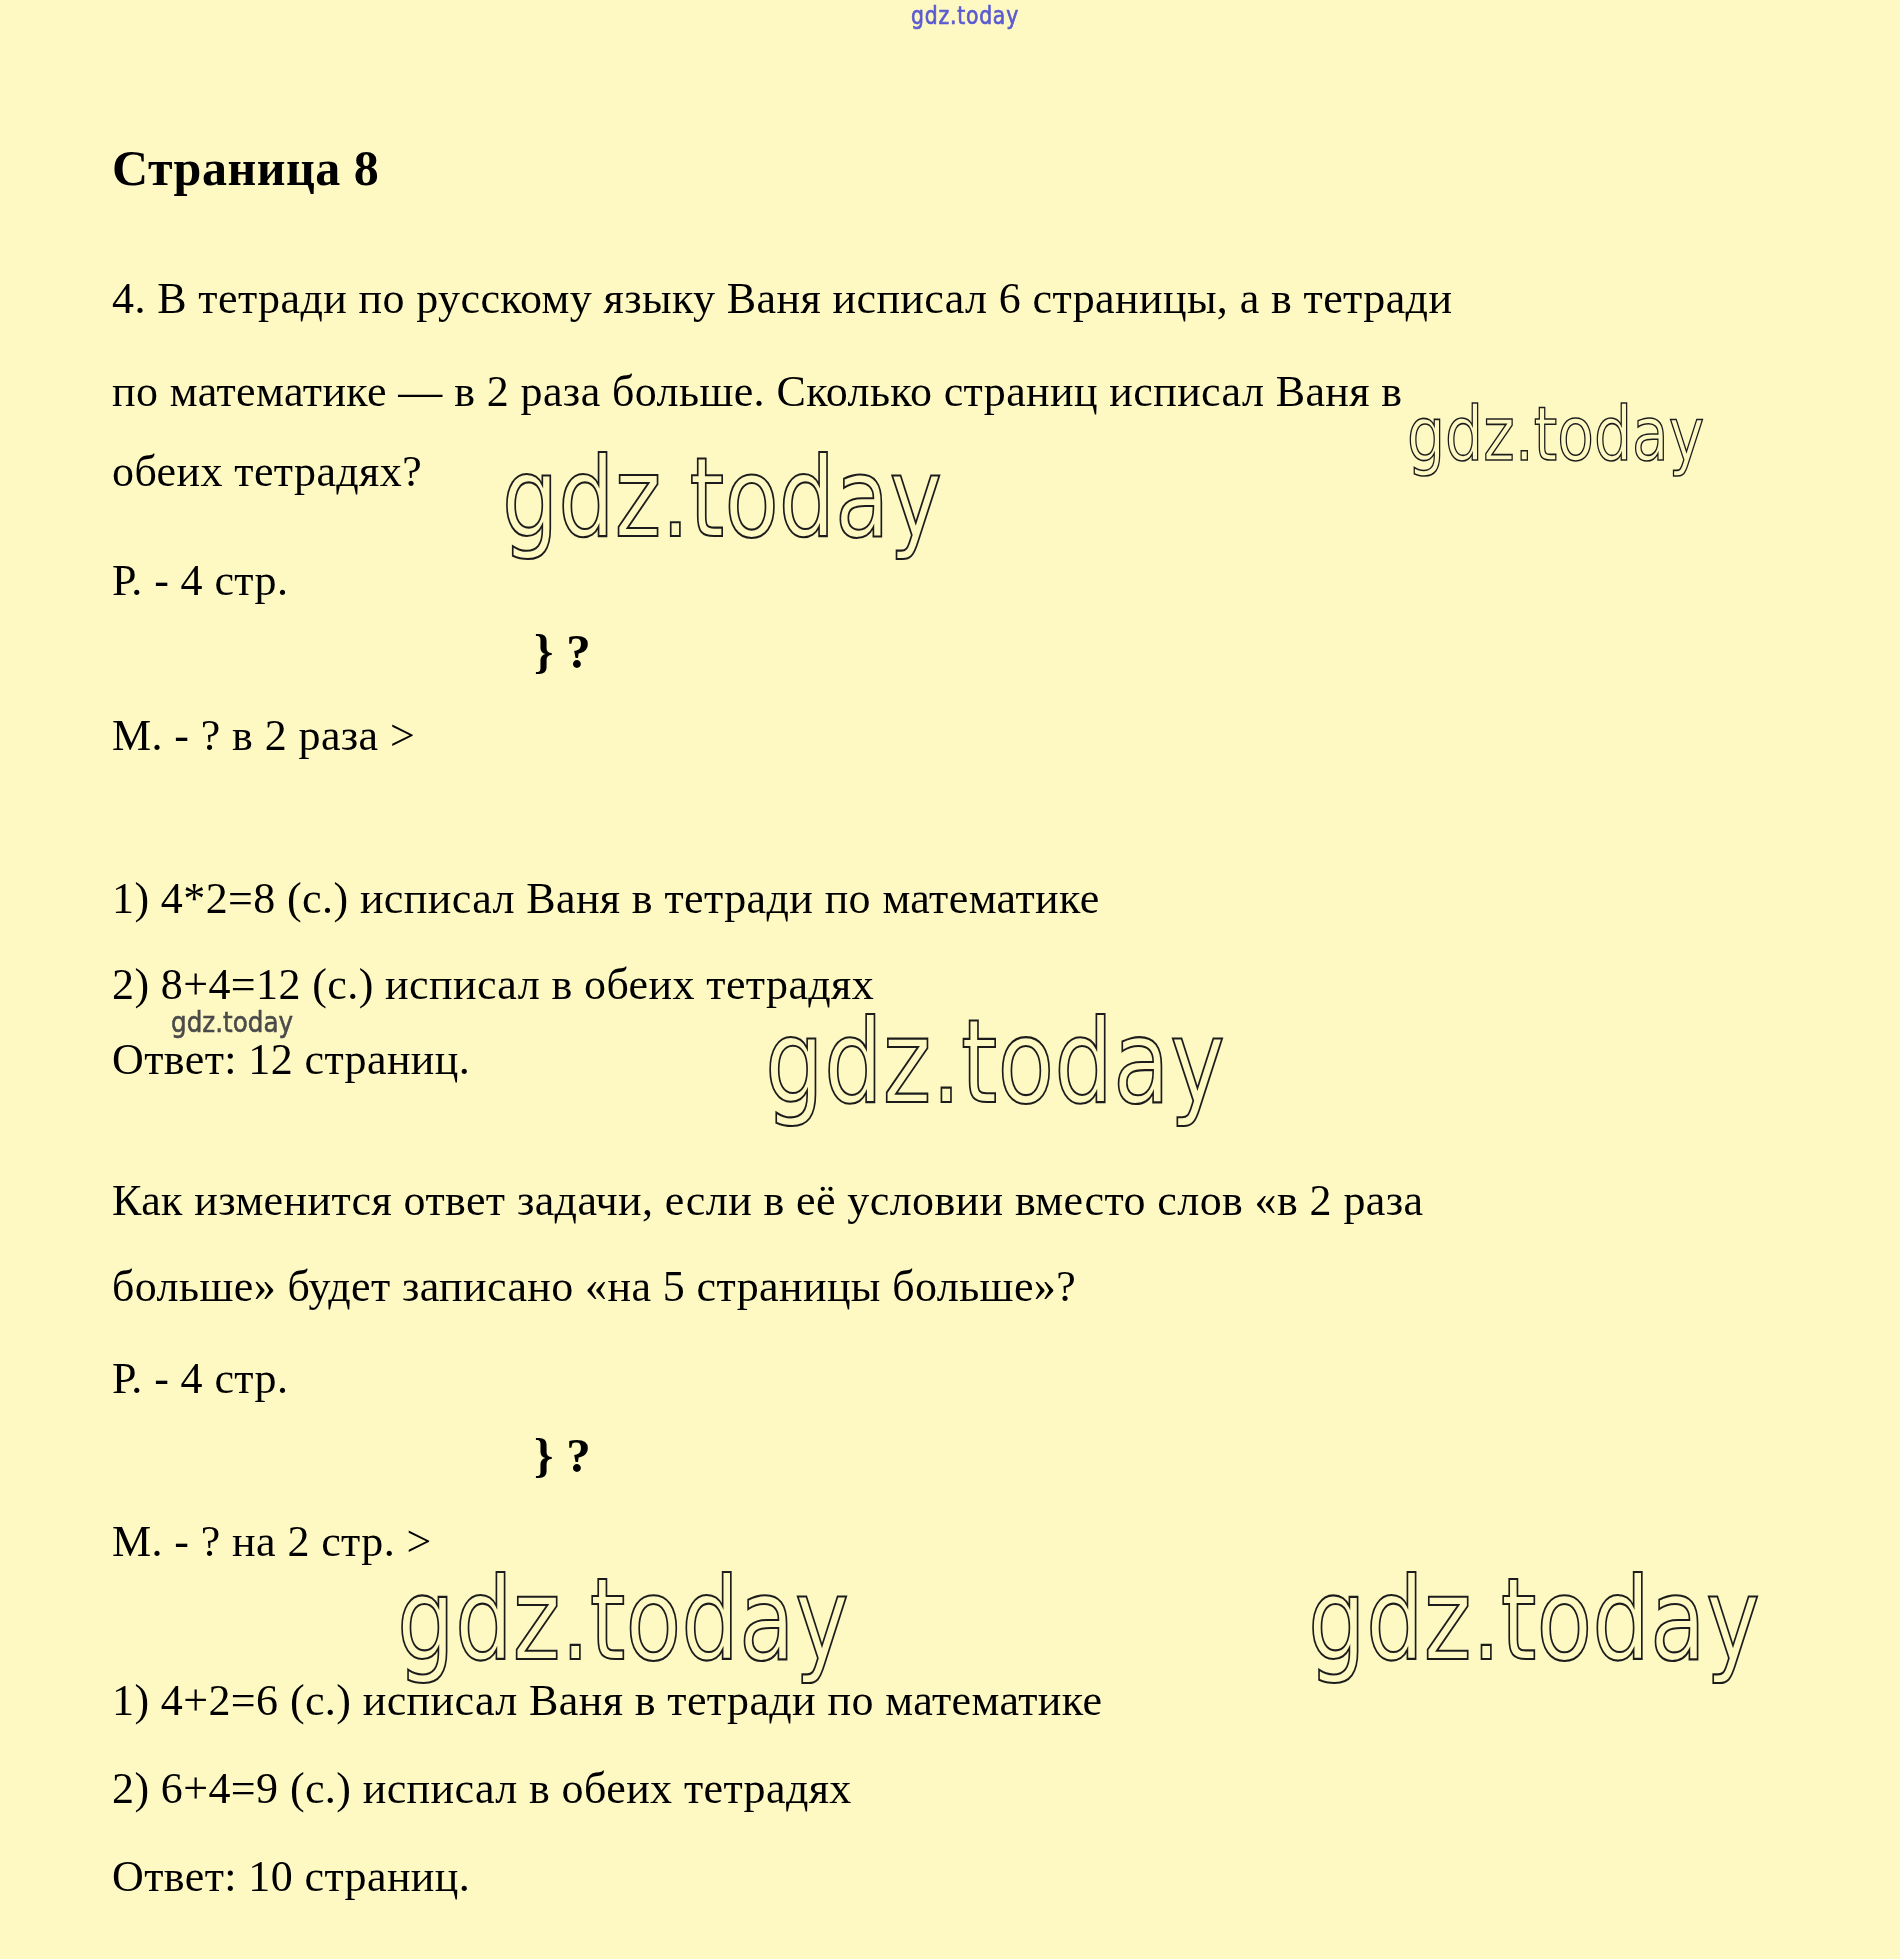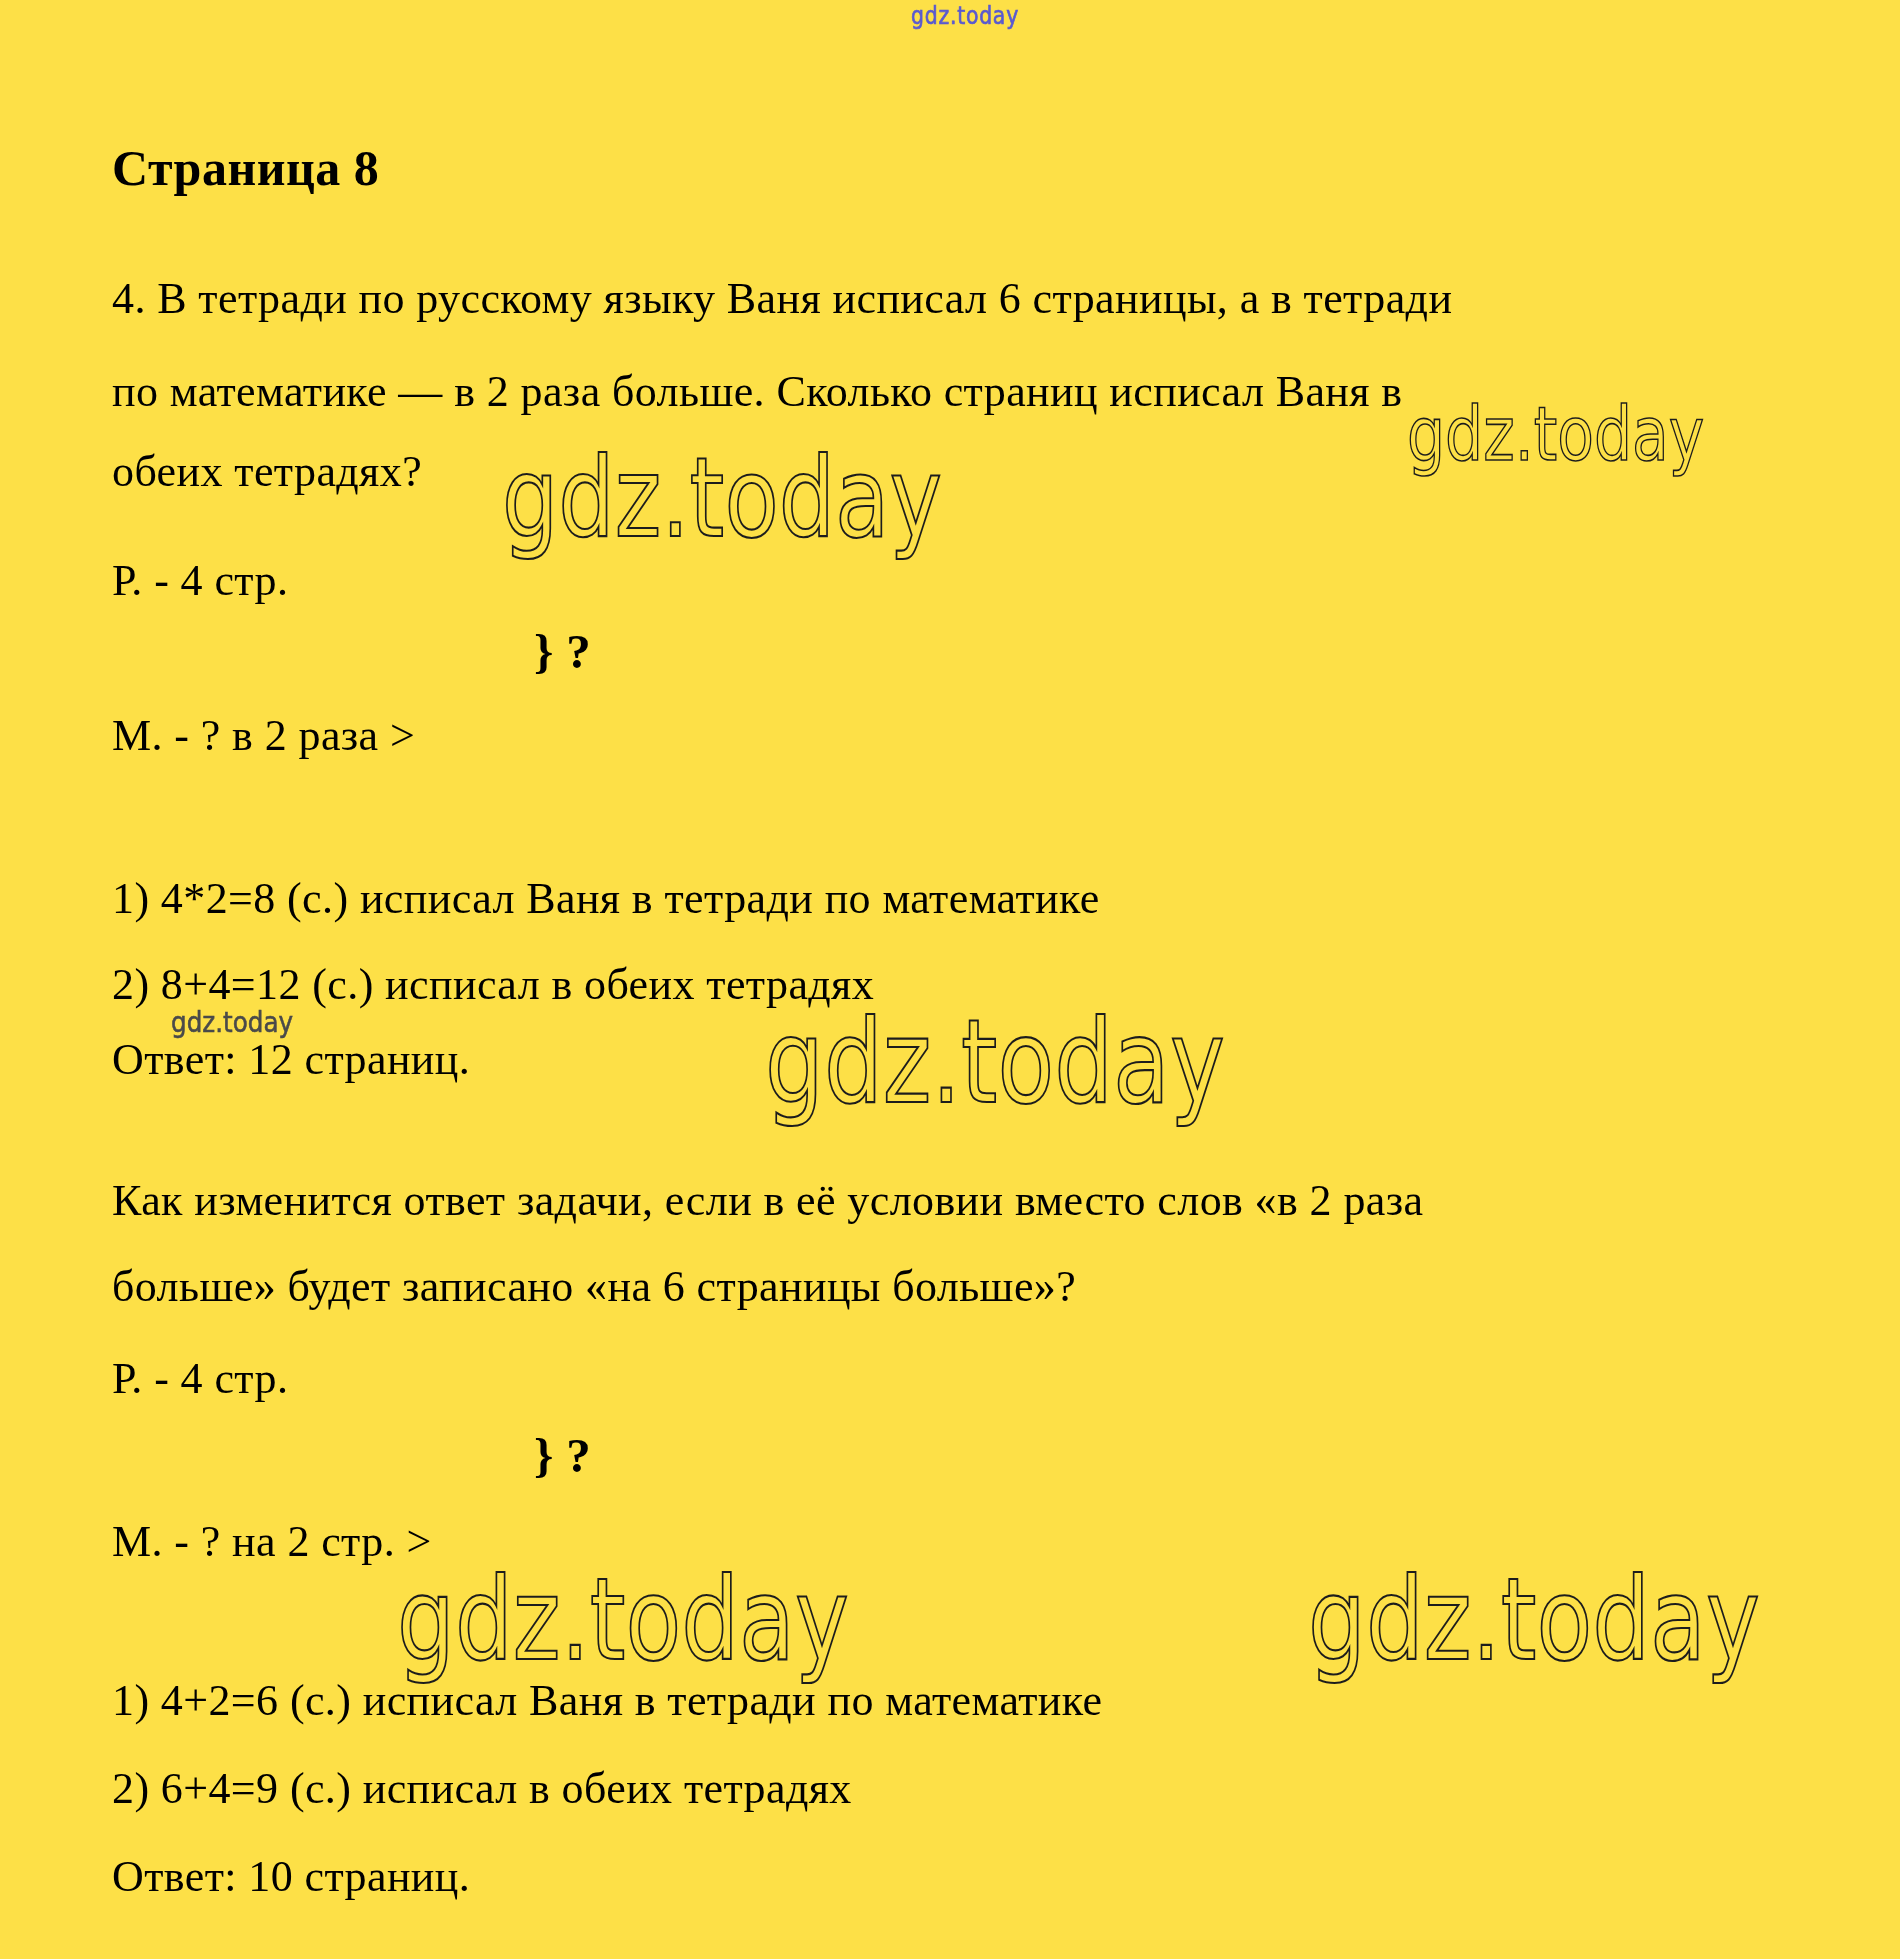--- a/index.html
+++ b/index.html
@@ -1,19 +1,19 @@
 <!DOCTYPE html>
 <html style="font-size:15px"><head>
 <meta charset="utf-8">
 <style>
   html,body{margin:0;padding:0;background:#e8e8e8;}
   .page{
     position:relative;
     width:1901px;height:1959px;
-    background:#fde047;
+    background:#fef9c3;
     overflow:hidden;
     font-family:"Liberation Serif","DejaVu Serif",serif;
     color:#000000;
   }
   
   .t{
     position:absolute;
     font-size:44px;
     line-height:1.08;
     letter-spacing:0.4px;
@@ -89,21 +89,21 @@
 
   <div class="t" style="left:112px;top:557px;">Р. - 4 стр.</div>
   <div class="t brace" style="left:534px;top:626px;">} ?</div>
   <div class="t" style="left:112px;top:712px;">М. - ? в 2 раза &gt;</div>
 
   <div class="t" style="left:112px;top:875px;text-align:center;">1) 4*2=8 (с.) исписал Ваня в тетради по математике</div>
   <div class="t" style="left:112px;top:961px;text-align:right;">2) 8+4=12 (с.) исписал в обеих тетрадях</div>
   <div class="t" style="left:112px;top:1036px;">Ответ: 12 страниц.</div>
 
   <div class="t" style="left:112px;top:1177px;">Как изменится ответ задачи, если в её условии вместо слов «в 2 раза</div>
-  <div class="t" style="left:112px;top:1263px;">больше» будет записано «на 6 страницы больше»?</div>
+  <div class="t" style="left:112px;top:1263px;">больше» будет записано «на 5 страницы больше»?</div>
 
   <div class="t" style="left:112px;top:1355px;">Р. - 4 стр.</div>
   <div class="t brace" style="left:534px;top:1430px;">} ?</div>
   <div class="t" style="left:112px;top:1518px;">М. - ? на 2 стр. &gt;</div>
 
   <div class="t" style="left:112px;top:1677px;">1) 4+2=6 (с.) исписал Ваня в тетради по математике</div>
   <div class="t" style="left:112px;top:1765px;">2) 6+4=9 (с.) исписал в обеих тетрадях</div>
   <div class="t" style="left:112px;top:1853px;">Ответ: 10 страниц.</div>
 
 </div>

